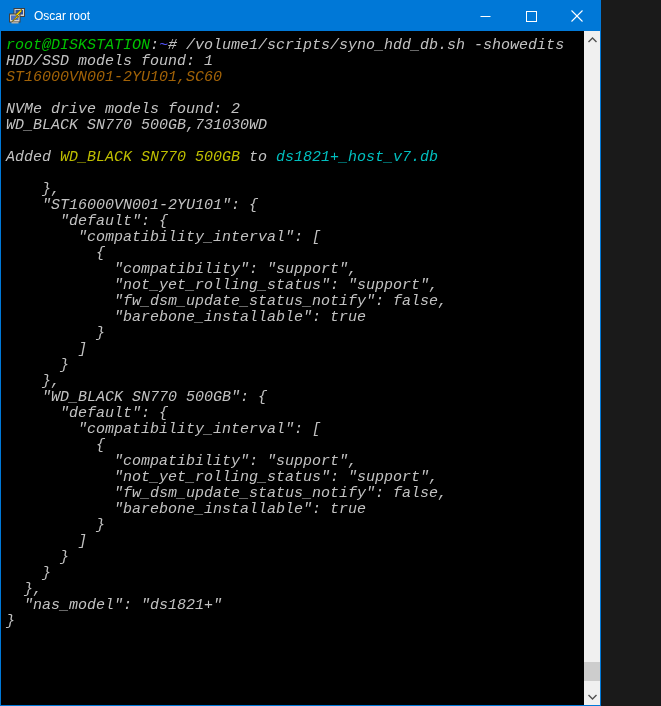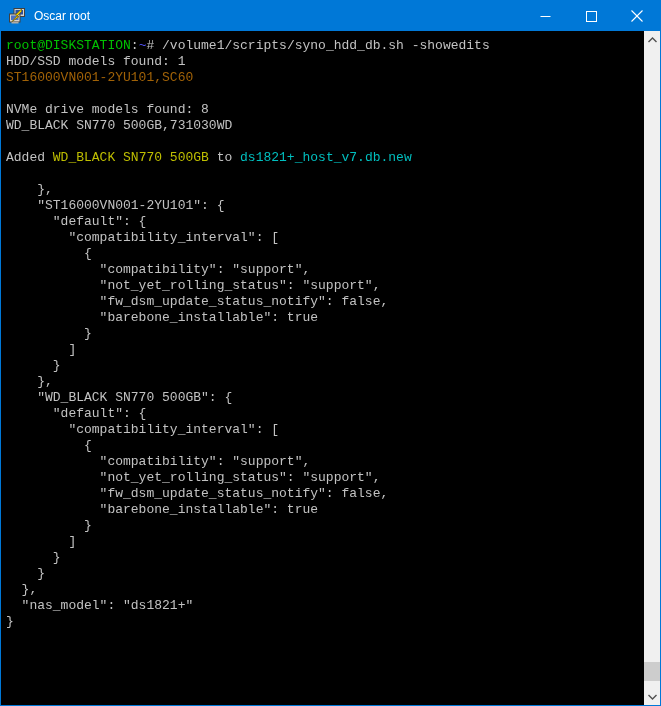--- a/index.html
+++ b/index.html
@@ -1,21 +1,21 @@
 <!DOCTYPE html>
 <html><head>
 <meta charset="utf-8">
 <style>
   * { margin:0; padding:0; box-sizing:border-box; }
   html,body { width:661px; height:706px; background:#1a1a1a; }
   body { font-family:"Liberation Sans", sans-serif; }
 
   .app-window {
     position:relative;
-    width:661px; height:706px;
+    width:601px; height:706px;
     border:1px solid #0078D7;
     background:#000;
     overflow:hidden;
   }
 
   
   .titlebar {
     position:absolute; top:0; left:0; right:0; height:30px;
     background:#0078D7;
     display:flex; align-items:center;
@@ -37,24 +37,25 @@
 
   
   .terminal {
     position:absolute; top:30px; left:0; right:16px; bottom:0;
     background:#000;
     padding:7px 0 0 5px;
     overflow:hidden;
   }
   .term-line {
     font-family:"Liberation Mono","DejaVu Sans Mono",monospace;
-    font-size:13px;
+    font-size:15px;
     line-height:16px;
     height:16px;
     white-space:pre;
+    font-style:italic;
   }
 
   
   .scrollbar {
     position:absolute; top:30px; right:0; bottom:0; width:16px;
     background:#F0F0F0;
   }
   .sb-btn {
     position:absolute; left:0; width:16px; height:17px;
     display:flex; align-items:center; justify-content:center;
@@ -103,24 +104,24 @@
         </svg>
       </div>
     </div>
   </div>
 
   <div class="terminal" style="background: rgb(0, 0, 0);">
       <div class="term-line"><span style="color: rgb(0, 194, 0);">root@DISKSTATION</span><span style="color: rgb(194, 194, 194);">:</span><span style="color: rgb(85, 85, 255);">~</span><span style="color: rgb(194, 194, 194);"># /volume1/scripts/syno_hdd_db.sh -showedits</span></div>
       <div class="term-line"><span style="color: rgb(194, 194, 194);">HDD/SSD models found: 1</span></div>
       <div class="term-line"><span style="color: #a16207;">ST16000VN001-2YU101,SC60</span></div>
       <div class="term-line">&nbsp;</div>
-      <div class="term-line"><span style="color: rgb(194, 194, 194);">NVMe drive models found: 8</span></div>
+      <div class="term-line"><span style="color: rgb(194, 194, 194);">NVMe drive models found: 2</span></div>
       <div class="term-line"><span style="color: rgb(194, 194, 194); text-align: right;">WD_BLACK SN770 500GB,731030WD</span></div>
       <div class="term-line">&nbsp;</div>
-      <div class="term-line"><span style="color: rgb(194, 194, 194);">Added </span><span style="color: rgb(191, 191, 0);">WD_BLACK SN770 500GB</span><span style="color: rgb(194, 194, 194);"> to </span><span style="color: rgb(0, 191, 191);">ds1821+_host_v7.db.new</span></div>
+      <div class="term-line"><span style="color: rgb(194, 194, 194);">Added </span><span style="color: rgb(191, 191, 0);">WD_BLACK SN770 500GB</span><span style="color: rgb(194, 194, 194);"> to </span><span style="color: rgb(0, 191, 191);">ds1821+_host_v7.db</span></div>
       <div class="term-line">&nbsp;</div>
       <div class="term-line"><span style="color: rgb(194, 194, 194);">    },</span></div>
       <div class="term-line"><span style="color: rgb(194, 194, 194);">    "ST16000VN001-2YU101": {</span></div>
       <div class="term-line"><span style="color: rgb(194, 194, 194);">      "default": {</span></div>
       <div class="term-line"><span style="color: rgb(194, 194, 194);">        "compatibility_interval": [</span></div>
       <div class="term-line"><span style="color: rgb(194, 194, 194);">          {</span></div>
       <div class="term-line"><span style="color: rgb(194, 194, 194);">            "compatibility": "support",</span></div>
       <div class="term-line"><span style="color: rgb(194, 194, 194);">            "not_yet_rolling_status": "support",</span></div>
       <div class="term-line"><span style="color: rgb(194, 194, 194);">            "fw_dsm_update_status_notify": false,</span></div>
       <div class="term-line"><span style="color: rgb(194, 194, 194);">            "barebone_installable": true</span></div>

